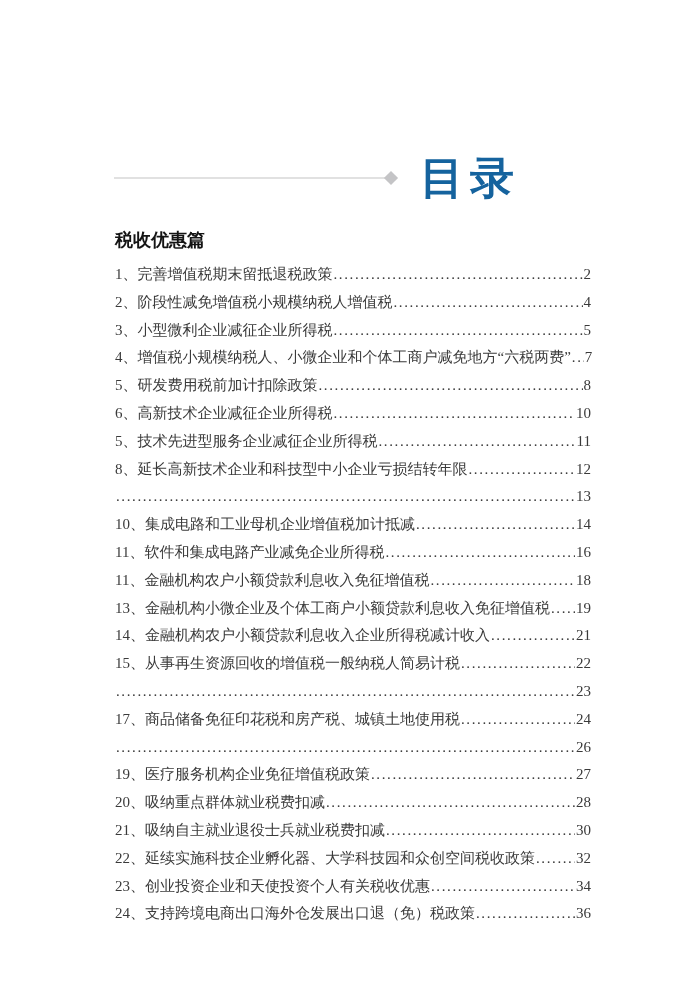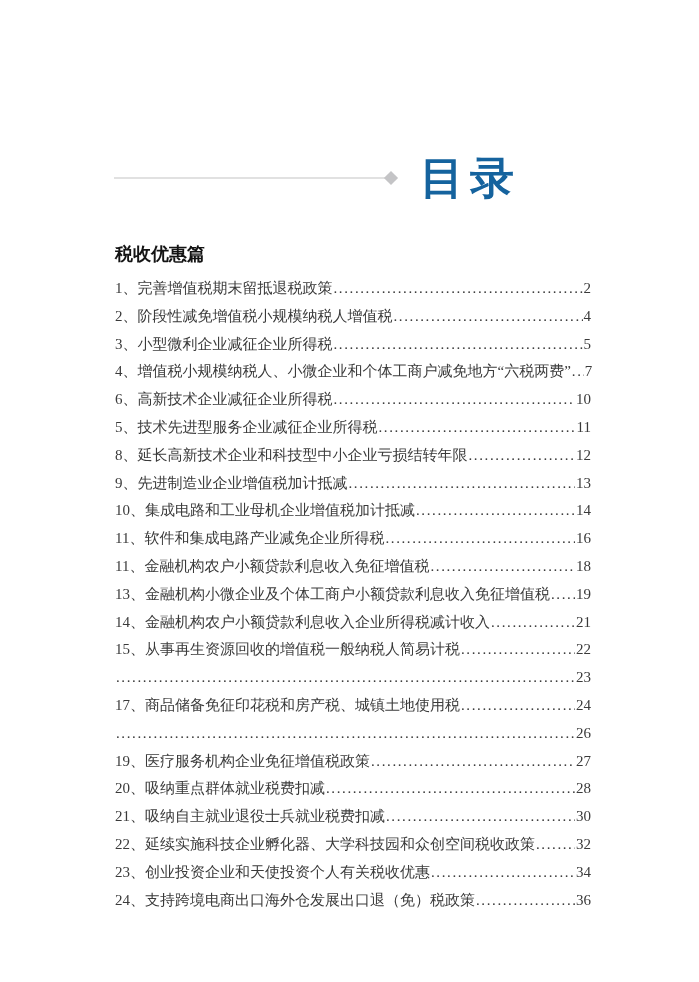--- a/index.html
+++ b/index.html
@@ -50,21 +50,21 @@
     font-size: 44px;
     line-height: 56px;
     letter-spacing: 6px;
     color: var(--accent);
     white-space: nowrap;
   }
   
   .content {
     position: absolute;
     left: 115px;
-    top: 242px;
+    top: 228px;
     width: 476px;
   }
   .section-heading {
     font-family: "Liberation Sans", "DejaVu Sans", sans-serif;
     font-weight: bold;
     font-size: 18px;
     line-height: 24px;
     color: var(--heading-text);
     margin-bottom: 9px;
   }
@@ -120,36 +120,40 @@
     <span class="toc-label">3、小型微利企业减征企业所得税</span>
     <span class="toc-dots"></span>
     <span class="toc-page">5</span>
   </div>
         <div class="toc-row">
     <span class="toc-label">4、增值税小规模纳税人、小微企业和个体工商户减免地方“六税两费”</span>
     <span class="toc-dots"></span>
     <span class="toc-page">7</span>
   </div>
         <div class="toc-row">
+    <span class="toc-label">5、研发费用税前加计扣除政策</span>
+    <span class="toc-dots"></span>
+    <span class="toc-page">8</span>
+  </div>
+        <div class="toc-row">
     <span class="toc-label">6、高新技术企业减征企业所得税</span>
     <span class="toc-dots"></span>
     <span class="toc-page">10</span>
   </div>
         <div class="toc-row">
     <span class="toc-label">5、技术先进型服务企业减征企业所得税</span>
     <span class="toc-dots"></span>
     <span class="toc-page">11</span>
   </div>
         <div class="toc-row">
     <span class="toc-label">8、延长高新技术企业和科技型中小企业亏损结转年限</span>
     <span class="toc-dots"></span>
     <span class="toc-page">12</span>
   </div>
         <div class="toc-row">
-    <span class="toc-label">9、先进制造业企业增值税加计抵减</span>
     <span class="toc-dots"></span>
     <span class="toc-page">13</span>
   </div>
         <div class="toc-row">
     <span class="toc-label">10、集成电路和工业母机企业增值税加计抵减</span>
     <span class="toc-dots"></span>
     <span class="toc-page">14</span>
   </div>
         <div class="toc-row">
     <span class="toc-label">11、软件和集成电路产业减免企业所得税</span>

